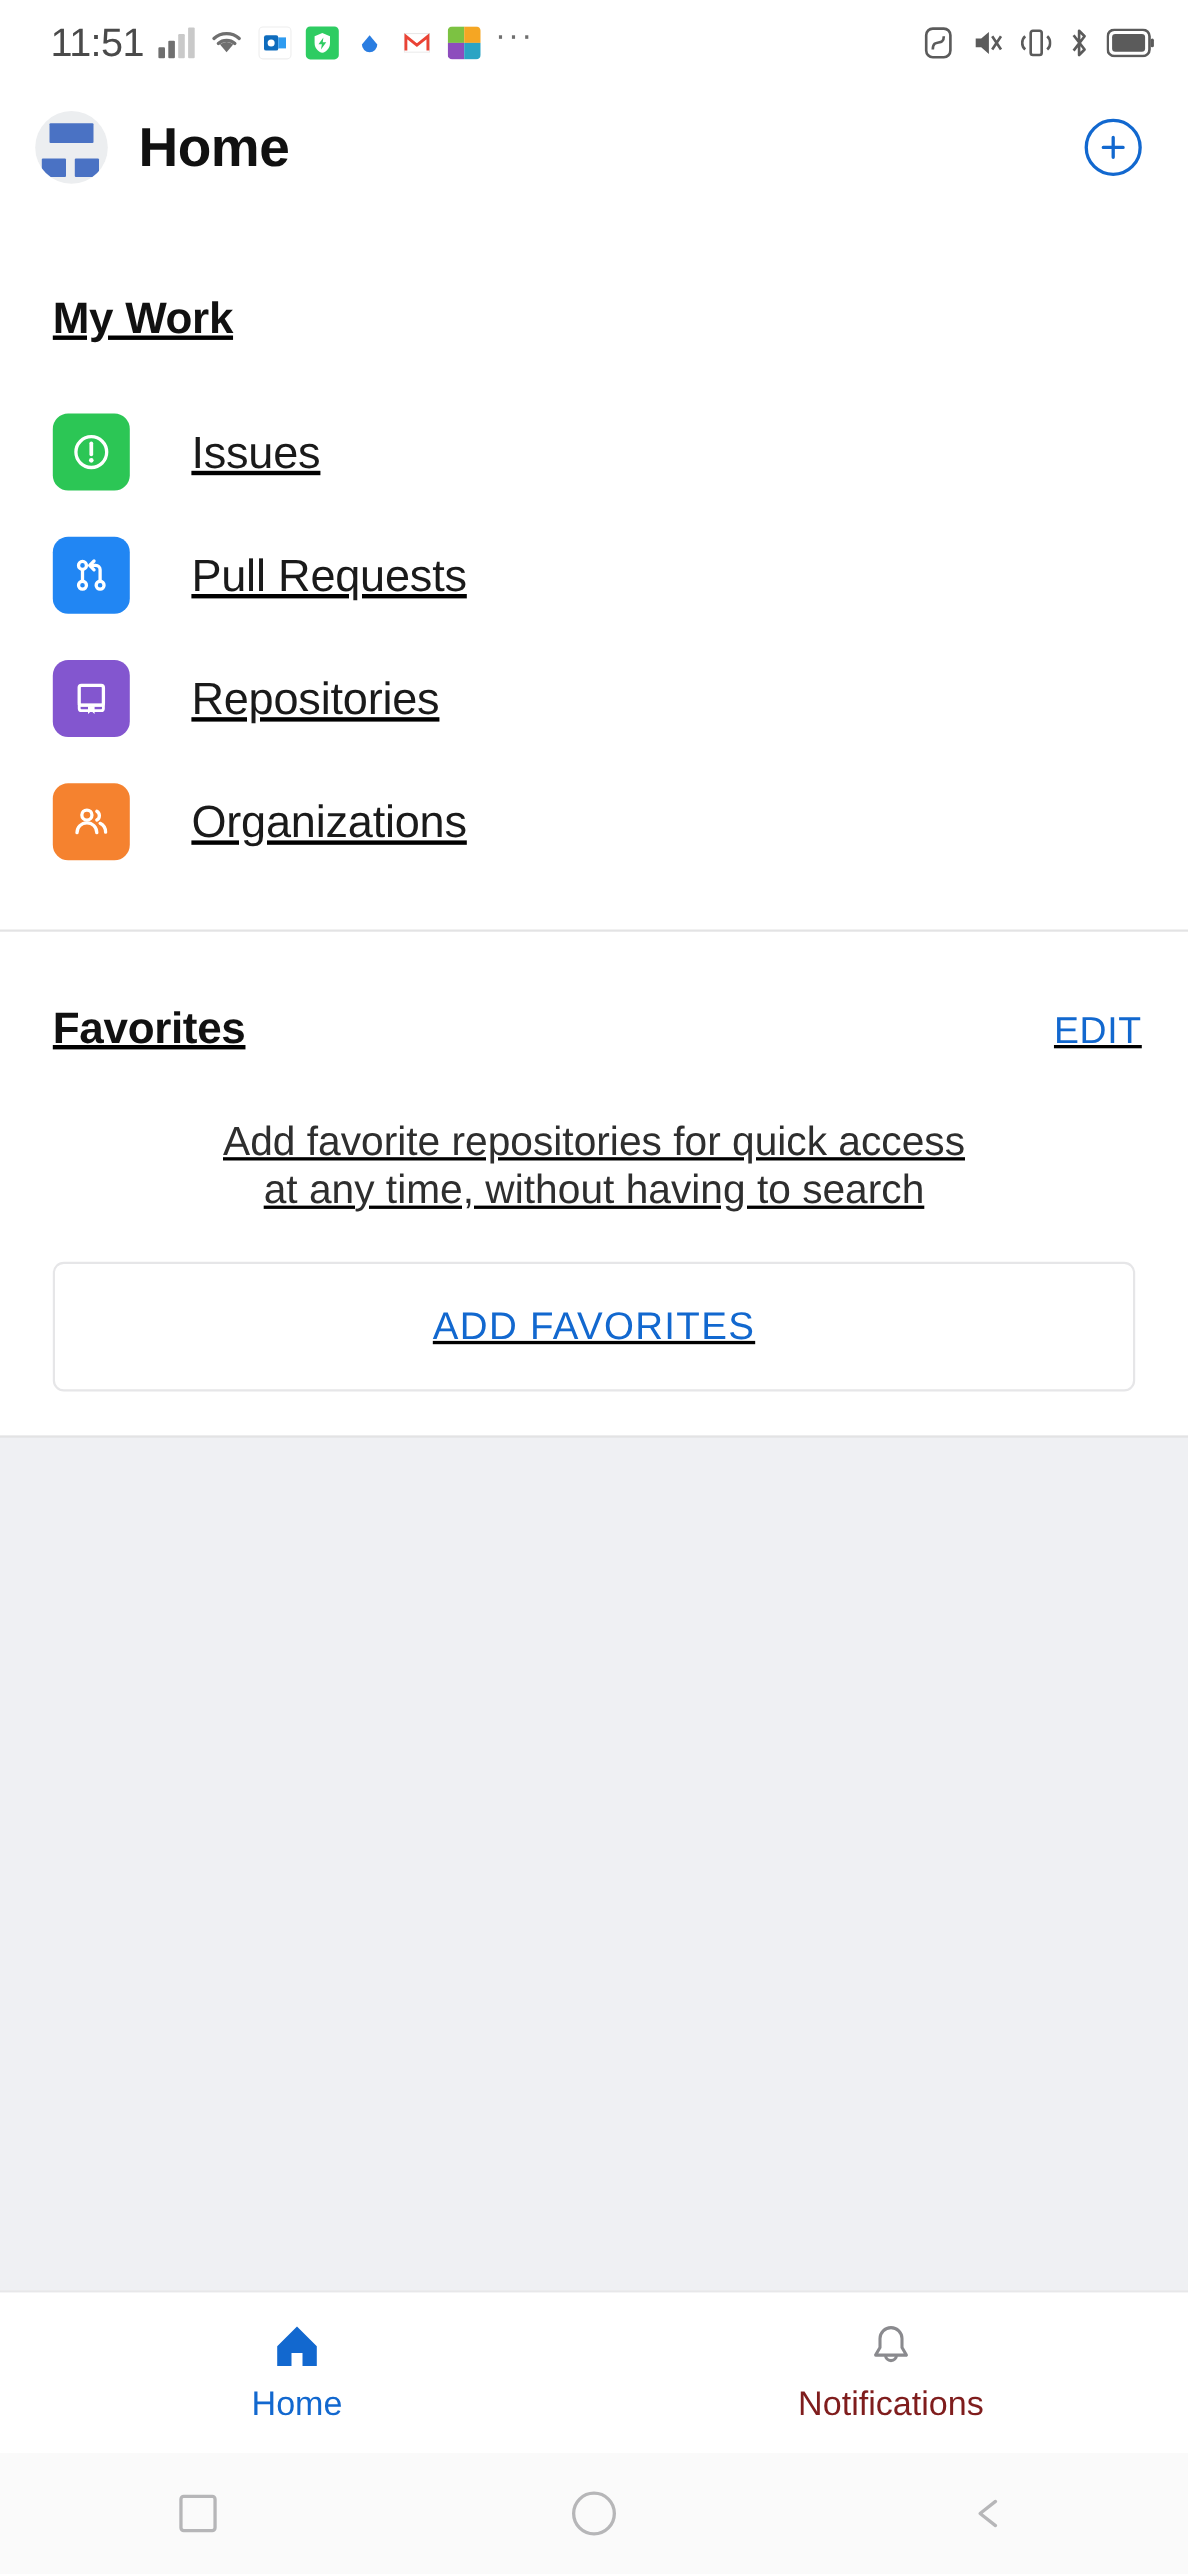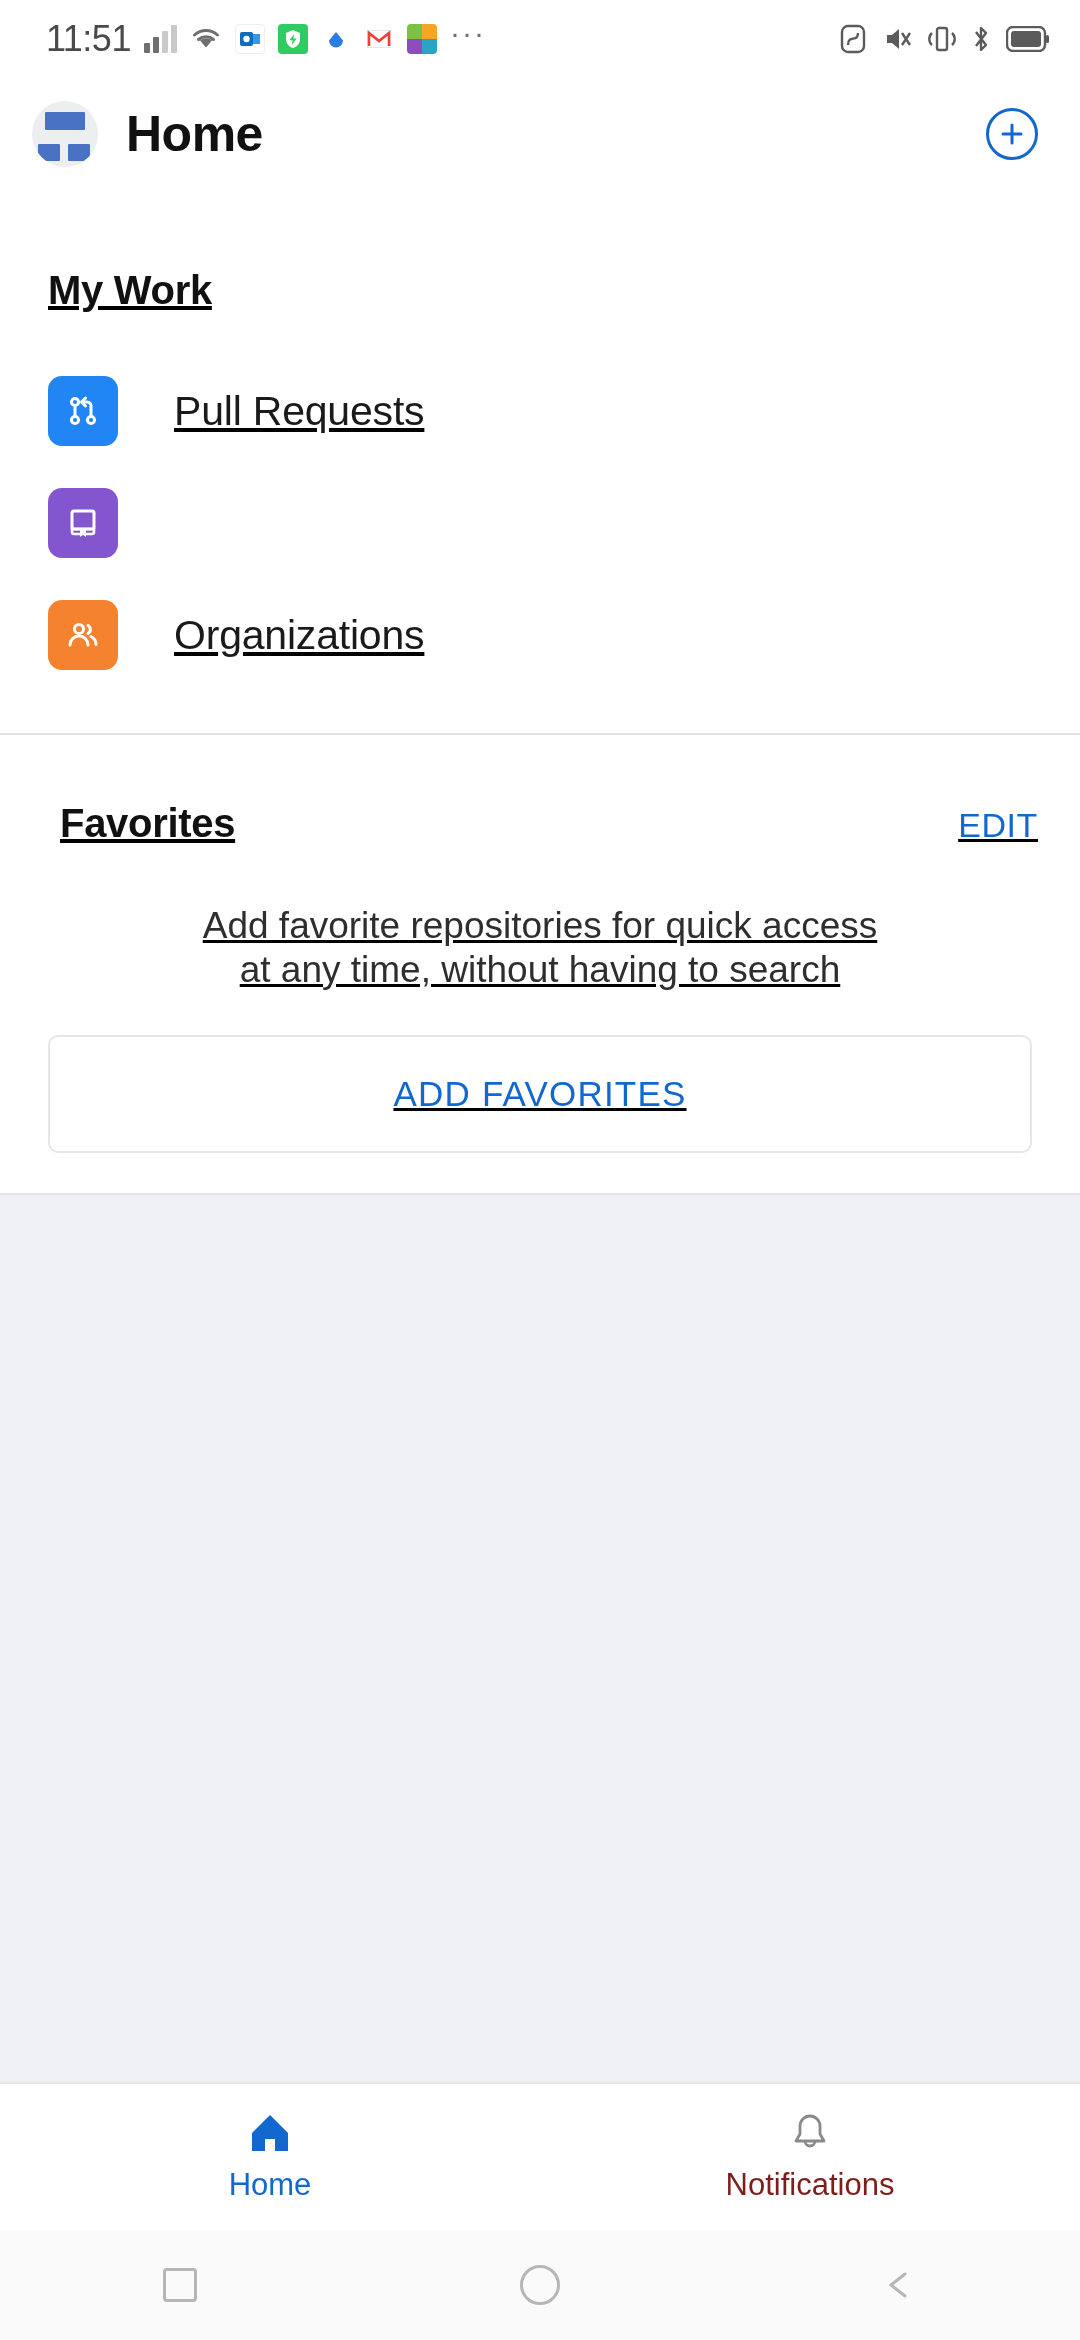--- a/index.html
+++ b/index.html
@@ -141,21 +141,21 @@
     letter-spacing: -0.2px;
   }
 
   .divider { height: 2px; background: #e3e3e4; margin-top: 42px; }
 
   
   .fav-header {
     display:flex;
     align-items:baseline;
     justify-content: space-between;
-    padding: 66px 42px 0 60px;
+    padding: 66px 42px 0 48px;
   }
   .fav-title {
     font-size: 40px;
     font-weight: bold;
     color: #111111;
     letter-spacing: -0.3px;
   }
   .fav-edit {
     font-size: 34px;
     color: #1268cf;
@@ -335,20 +335,30 @@
       </svg>
     </div>
   </div>
 
   <div class="content">
 
     <div class="section-title">My Work</div>
 
     <div class="worklist">
 
+      <div class="workrow">
+        <div class="tile" style="background:#2cc655">
+          <svg width="40" height="40" viewBox="0 0 40 40">
+            <circle cx="20" cy="20" r="14" stroke="#fff" stroke-width="3" fill="none"></circle>
+            <path d="M20 12 V22" stroke="#fff" stroke-width="3.4" stroke-linecap="round"></path>
+            <circle cx="20" cy="27.5" r="2.1" fill="#fff"></circle>
+          </svg>
+        </div>
+        <div class="workrow-label">Issues</div>
+      </div>
 
       <div class="workrow">
         <div class="tile" style="background:#2186f3">
           <svg width="40" height="40" viewBox="0 0 40 40">
             <circle cx="12" cy="11" r="3.6" stroke="#fff" stroke-width="3" fill="none"></circle>
             <circle cx="12" cy="29" r="3.6" stroke="#fff" stroke-width="3" fill="none"></circle>
             <circle cx="28" cy="29" r="3.6" stroke="#fff" stroke-width="3" fill="none"></circle>
             <path d="M12 14.8 V25.2" stroke="#fff" stroke-width="3" stroke-linecap="round"></path>
             <path d="M28 25.2 V15 a4 4 0 0 0 -4 -4 h-5" stroke="#fff" stroke-width="3" fill="none" stroke-linecap="round"></path>
             <path d="M22.5 7 L18.5 11 L22.5 15" stroke="#fff" stroke-width="3" fill="none" stroke-linecap="round" stroke-linejoin="round"></path>
@@ -358,20 +368,21 @@
       </div>
 
       <div class="workrow">
         <div class="tile" style="background:#8356cf">
           <svg width="40" height="40" viewBox="0 0 40 40">
             <rect x="9" y="8" width="22" height="18" rx="2" stroke="#fff" stroke-width="3" fill="none"></rect>
             <path d="M9 26 h22 v3 a2 2 0 0 1 -2 2 H11 a2 2 0 0 1 -2 -2 Z" stroke="#fff" stroke-width="2.6" fill="none"></path>
             <path d="M17 27 h6 v7 l-3 -2.6 l-3 2.6 Z" fill="#fff"></path>
           </svg>
         </div>
+        <div class="workrow-label">Repositories</div>
       </div>
 
       <div class="workrow">
         <div class="tile" style="background:#f5822f">
           <svg width="40" height="40" viewBox="0 0 40 40">
             <circle cx="16" cy="14" r="4.6" stroke="#fff" stroke-width="3" fill="none"></circle>
             <path d="M7 30 a9 9 0 0 1 18 0" stroke="#fff" stroke-width="3" fill="none" stroke-linecap="round"></path>
             <path d="M25 10.5 a4.6 4.6 0 0 1 0 8" stroke="#fff" stroke-width="3" fill="none" stroke-linecap="round"></path>
             <path d="M28 21.5 a9 9 0 0 1 5 8" stroke="#fff" stroke-width="3" fill="none" stroke-linecap="round"></path>
           </svg>

